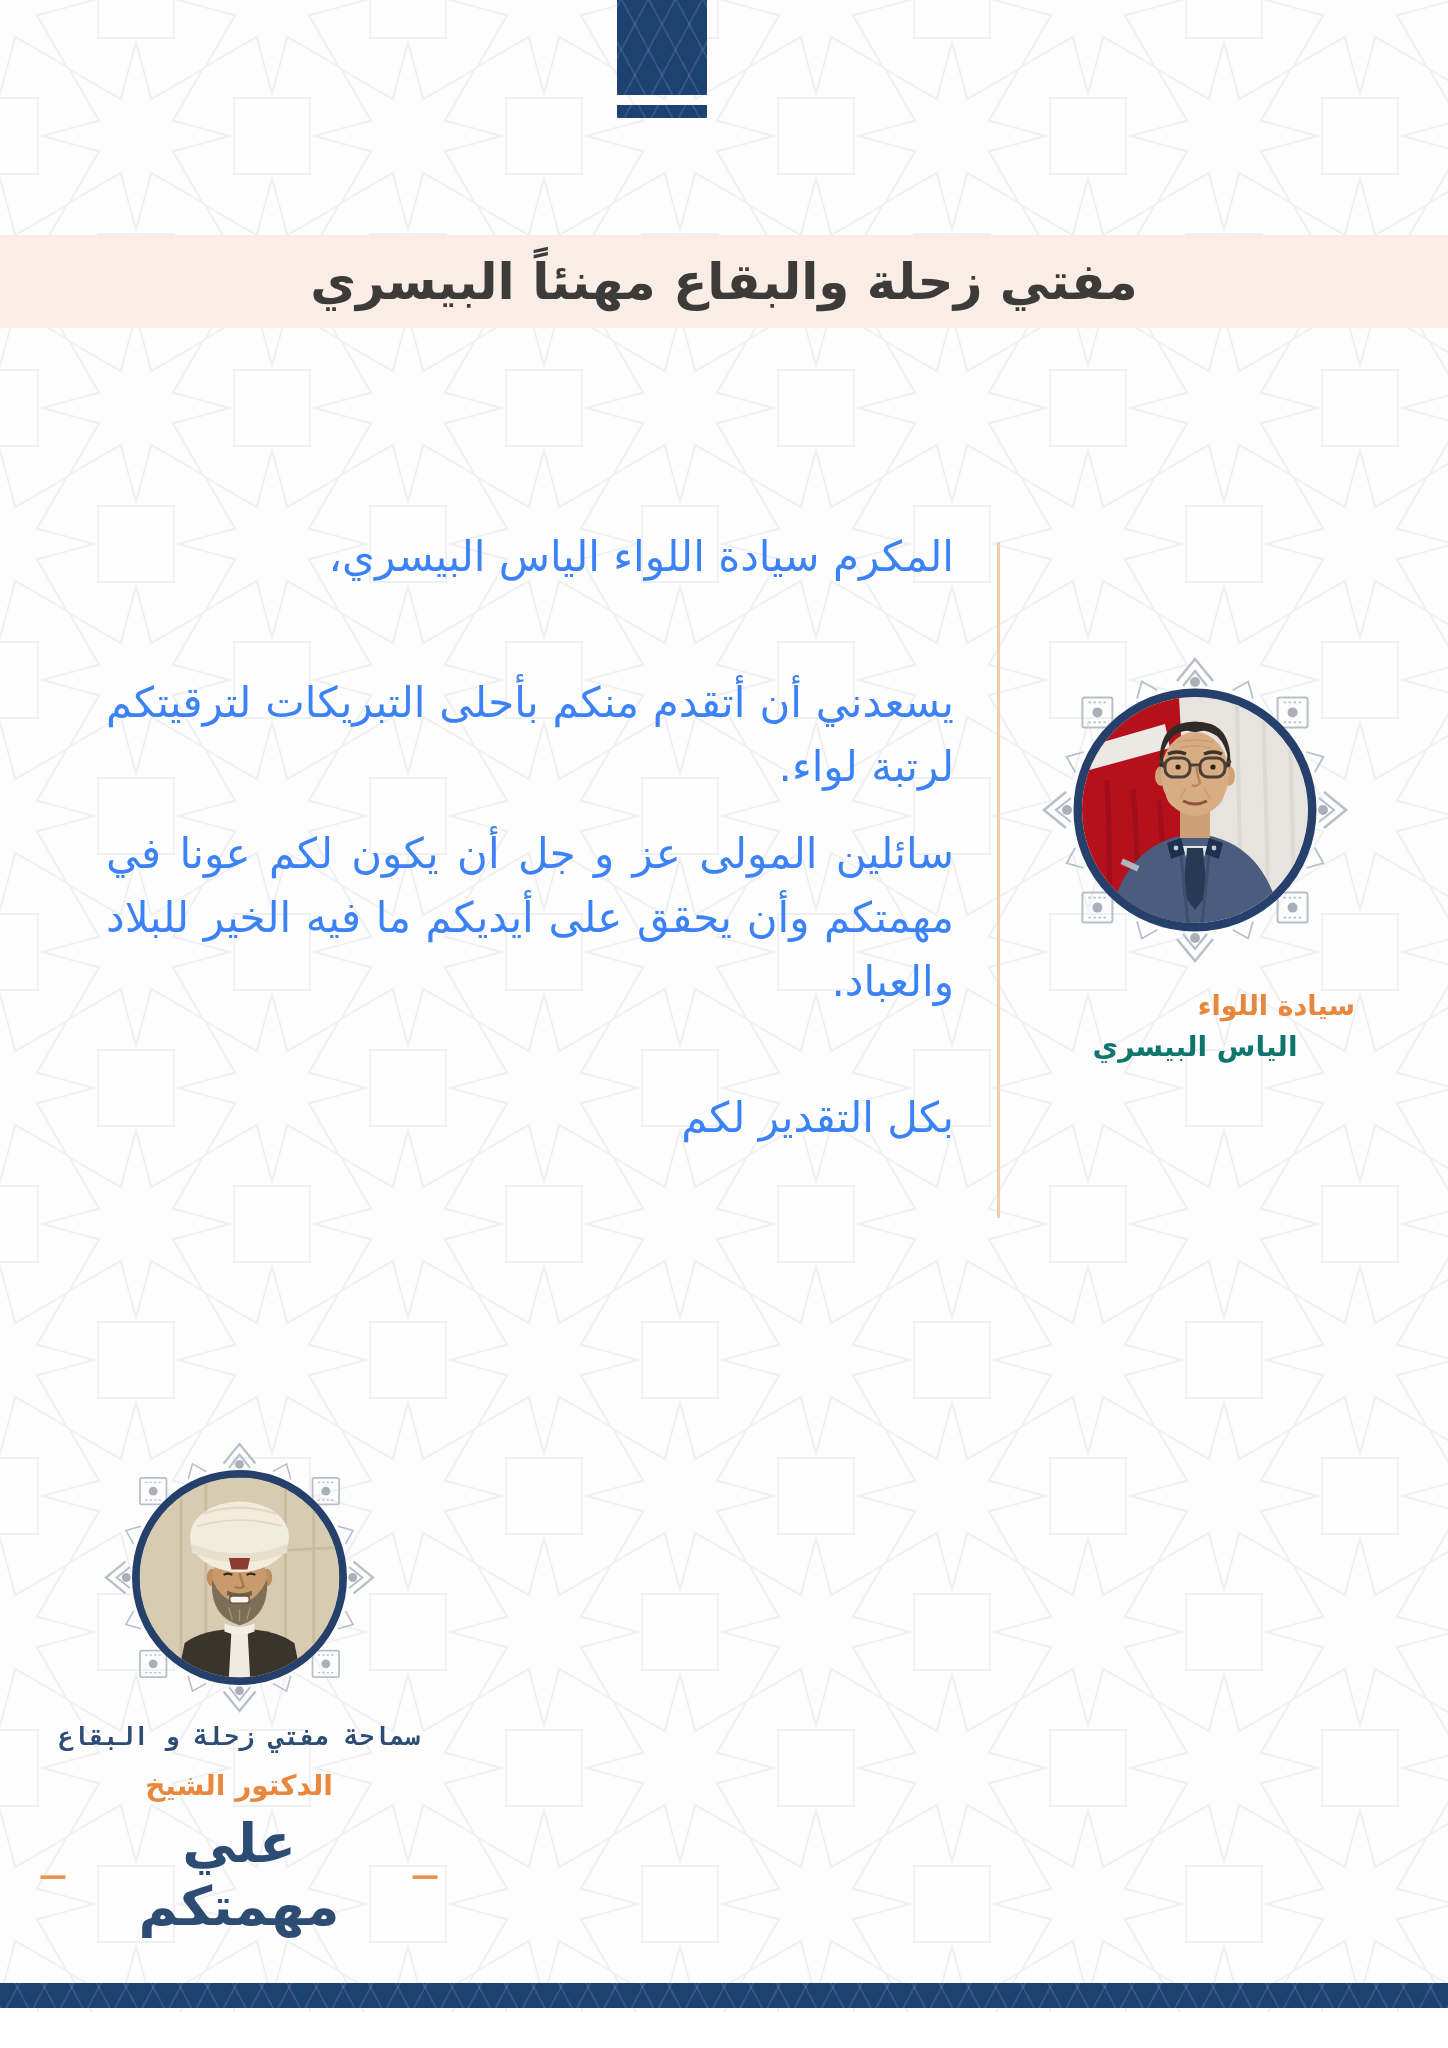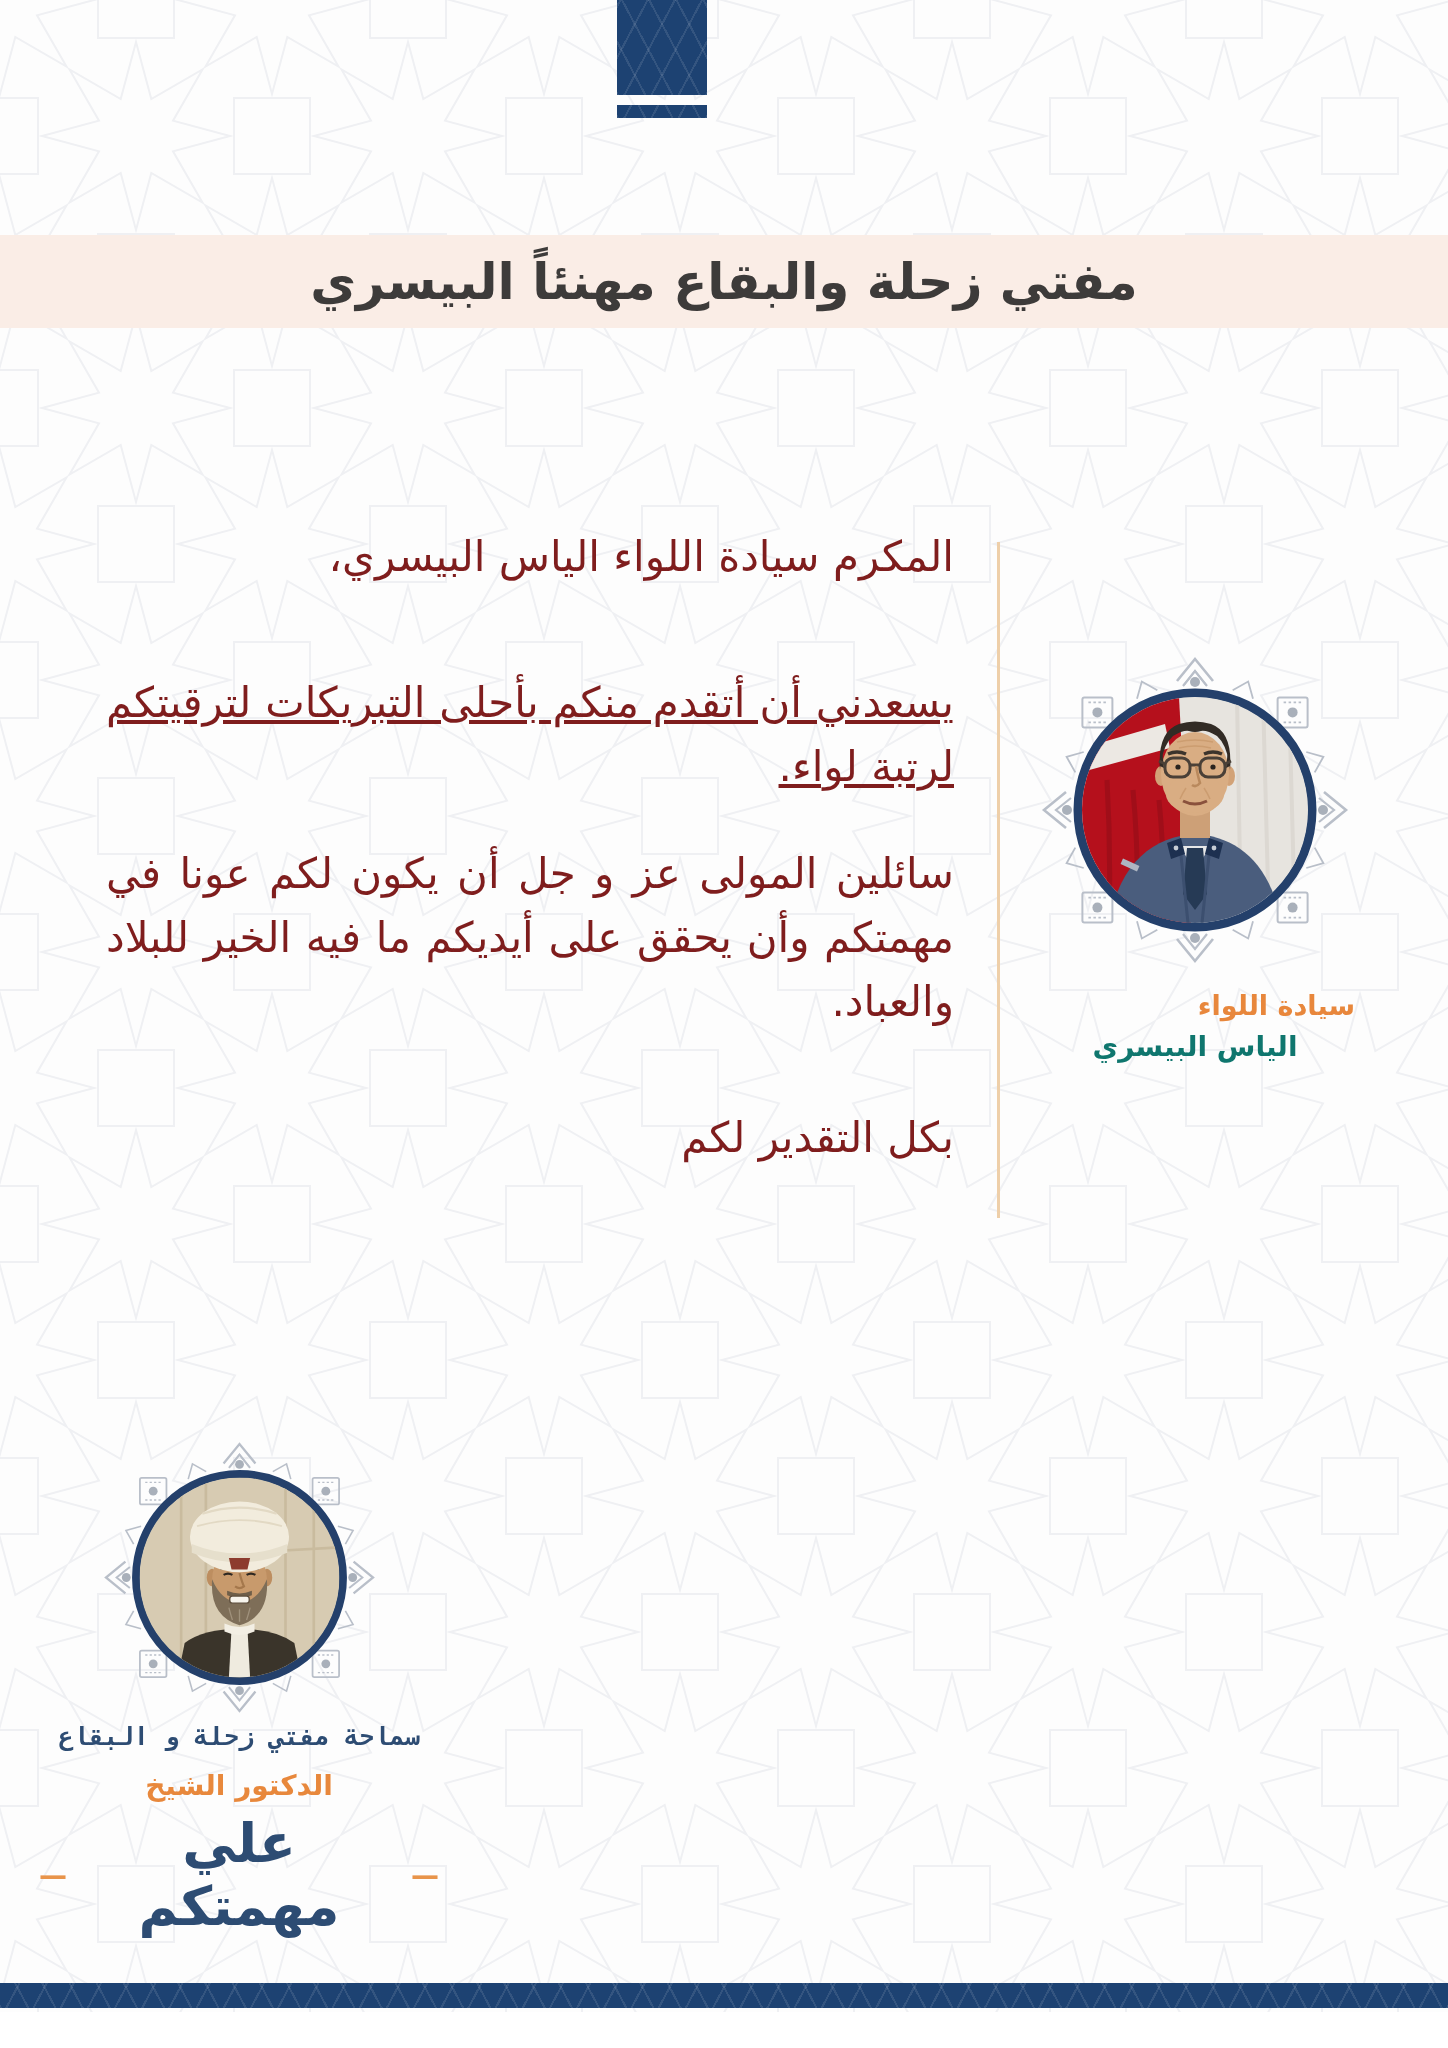--- a/index.html
+++ b/index.html
@@ -26,26 +26,26 @@
     position: absolute; left: 0; top: 235px; width: 100%; height: 93px;
     background: rgba(250,236,229,0.95);
     display: flex; align-items: center; justify-content: center;
   }
   .title-banner .page-title {
     direction: rtl; font-size: 50px; font-weight: bold; color: #3d3b3a; letter-spacing: 0;
   }
 
   .letter {
     position: absolute; left: 106px; top: 525px; width: 848px;
-    direction: rtl; color: #7f1d1d; font-size: 42px; line-height: 1.52;
+    direction: rtl; color: #3b82f6; font-size: 42px; line-height: 1.52;
     text-align: justify;
   }
   .letter p { margin: 0; }
   .letter .salutation { text-align: right; margin-bottom: 82px; }
-  .letter .para-1 { margin-bottom: 44px; text-decoration: underline; }
+  .letter .para-1 { margin-bottom: 24px; }
   .letter .para-2 { margin-bottom: 72px; }
   .letter .closing { text-align: right; }
 
   .separator-line {
     position: absolute; left: 997px; top: 542px; width: 3px; height: 676px;
     background: #eecfa9;
   }
 
   .figure-svg { position: absolute; display: block; }
   .officer-svg { left: 1035px; top: 650px; width: 320px; height: 320px; }

